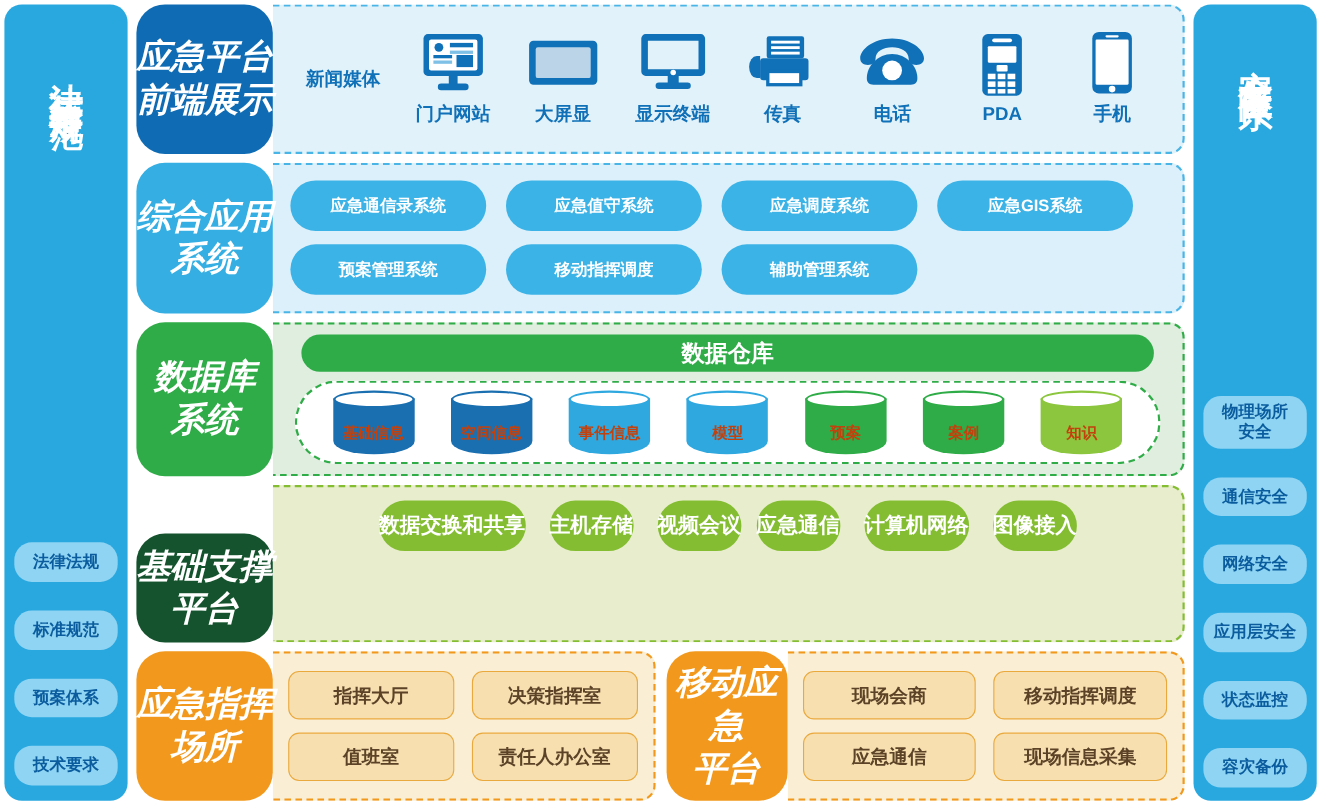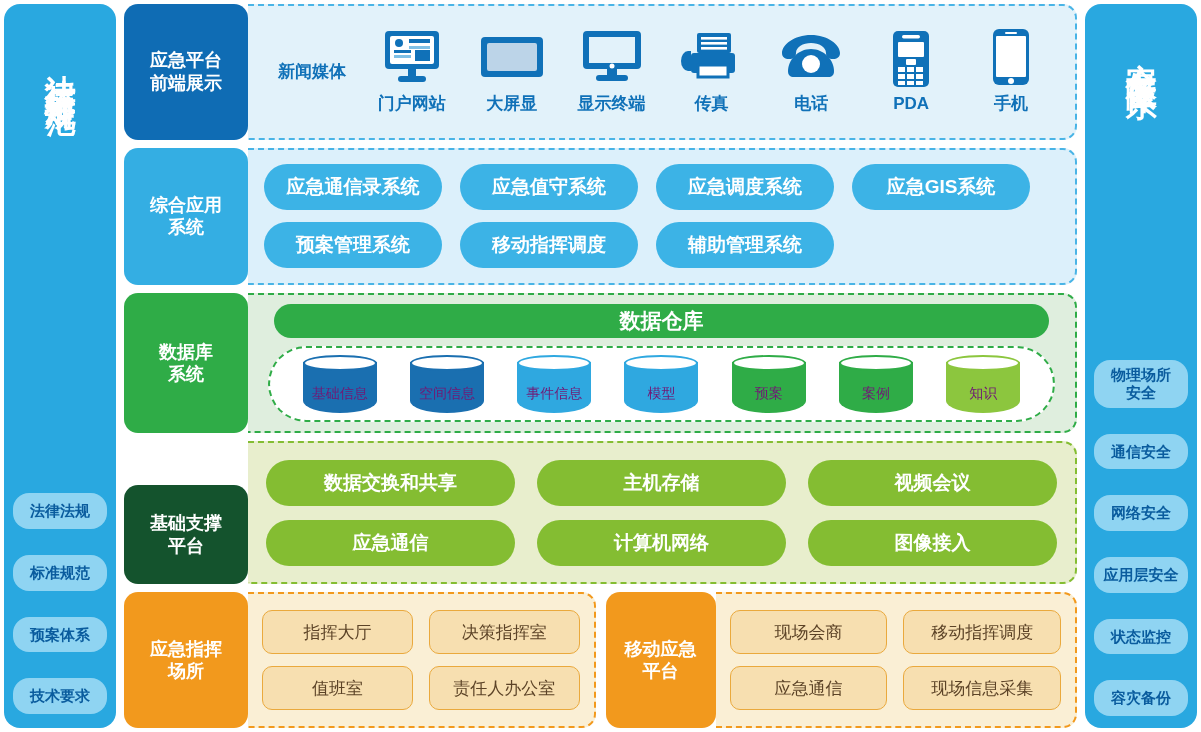--- a/index.html
+++ b/index.html
@@ -85,31 +85,32 @@
   }
   .row-body {
     flex: 1 1 auto;
     border-radius: 0 14px 14px 0;
     position: relative;
     min-width: 0;
   }
   .row-label {
     flex: 0 0 124px;
     width: 124px;
-    border-radius: 14px;
+    border-radius: 26px;
     display: flex;
     align-items: center;
     justify-content: center;
     text-align: center;
     color: #fff;
-    font-size: 18px;
+    font-size: 31px;
     font-weight: bold;
     line-height: 1.25;
     position: relative;
     z-index: 3;
+    font-style: italic;
   }
 
   
   .row1 { height: 138px; }
   .row1 .row-label { background: #0f6cb4; }
   .row1 .row-body {
     background: #e2f2fa;
     border: 2px dashed #49b4e6;
     border-left: none;
     display: flex;
@@ -150,21 +151,21 @@
   .pill-blue {
     background: #3cb3e6;
     color: #fff;
     border-radius: 24px;
     height: 46px;
     flex: 0 0 auto;
     min-width: 178px;
     display: flex;
     align-items: center;
     justify-content: center;
-    font-size: 19px;
+    font-size: 15px;
     font-weight: bold;
     padding: 0 18px;
     white-space: nowrap;
   }
 
   
   .row3 { height: 142px; }
   .row3 .row-label { background: #2fac47; }
   .row3 .row-body {
     background: #dfeede;
@@ -215,39 +216,39 @@
     position: absolute;
     left: 0; right: 0; top: 0;
     height: 16px;
     border-radius: 50%;
     background: #ffffff;
     border: 2px solid transparent;
   }
   .cyl .cyl-label {
     position: relative;
     z-index: 2;
-    color: #701a75;
+    color: #c2410c;
     font-size: 14px;
-    font-weight: normal;
+    font-weight: bold;
     width: 100%;
     text-align: center;
     padding-bottom: 10px;
     white-space: nowrap;
   }
 
   
   .row4 { height: 146px; }
   .row4 .row-label { background: #14532d; margin-top: 44px; }
   .row4 .row-body {
     background: #e8eecd;
     border: 2px dashed #84bd32;
     border-left: none;
     padding: 12px 18px;
     display: flex;
-    flex-direction: column;
+    flex-direction: row;
     justify-content: center;
     gap: 14px;
   }
   .pill-green {
     background: #84bd32;
     color: #fff;
     border-radius: 24px;
     height: 46px;
     flex: 1 1 0;
     display: flex;
@@ -269,21 +270,21 @@
   .orange-block .row-body {
     background: #faefd5;
     border: 2px dashed #f2991d;
     border-left: none;
     padding: 12px 14px;
     display: flex;
     flex-direction: column;
     justify-content: center;
     gap: 12px;
   }
-  .box-row { display: flex; gap: 16px; }
+  .box-row { display: flex; gap: 16px; font-weight: bold; }
   .box-tan {
     background: #f7dfb0;
     border: 1px solid #eaa93d;
     border-radius: 10px;
     height: 44px;
     flex: 1 1 0;
     display: flex;
     align-items: center;
     justify-content: center;
     color: #5c4327;

